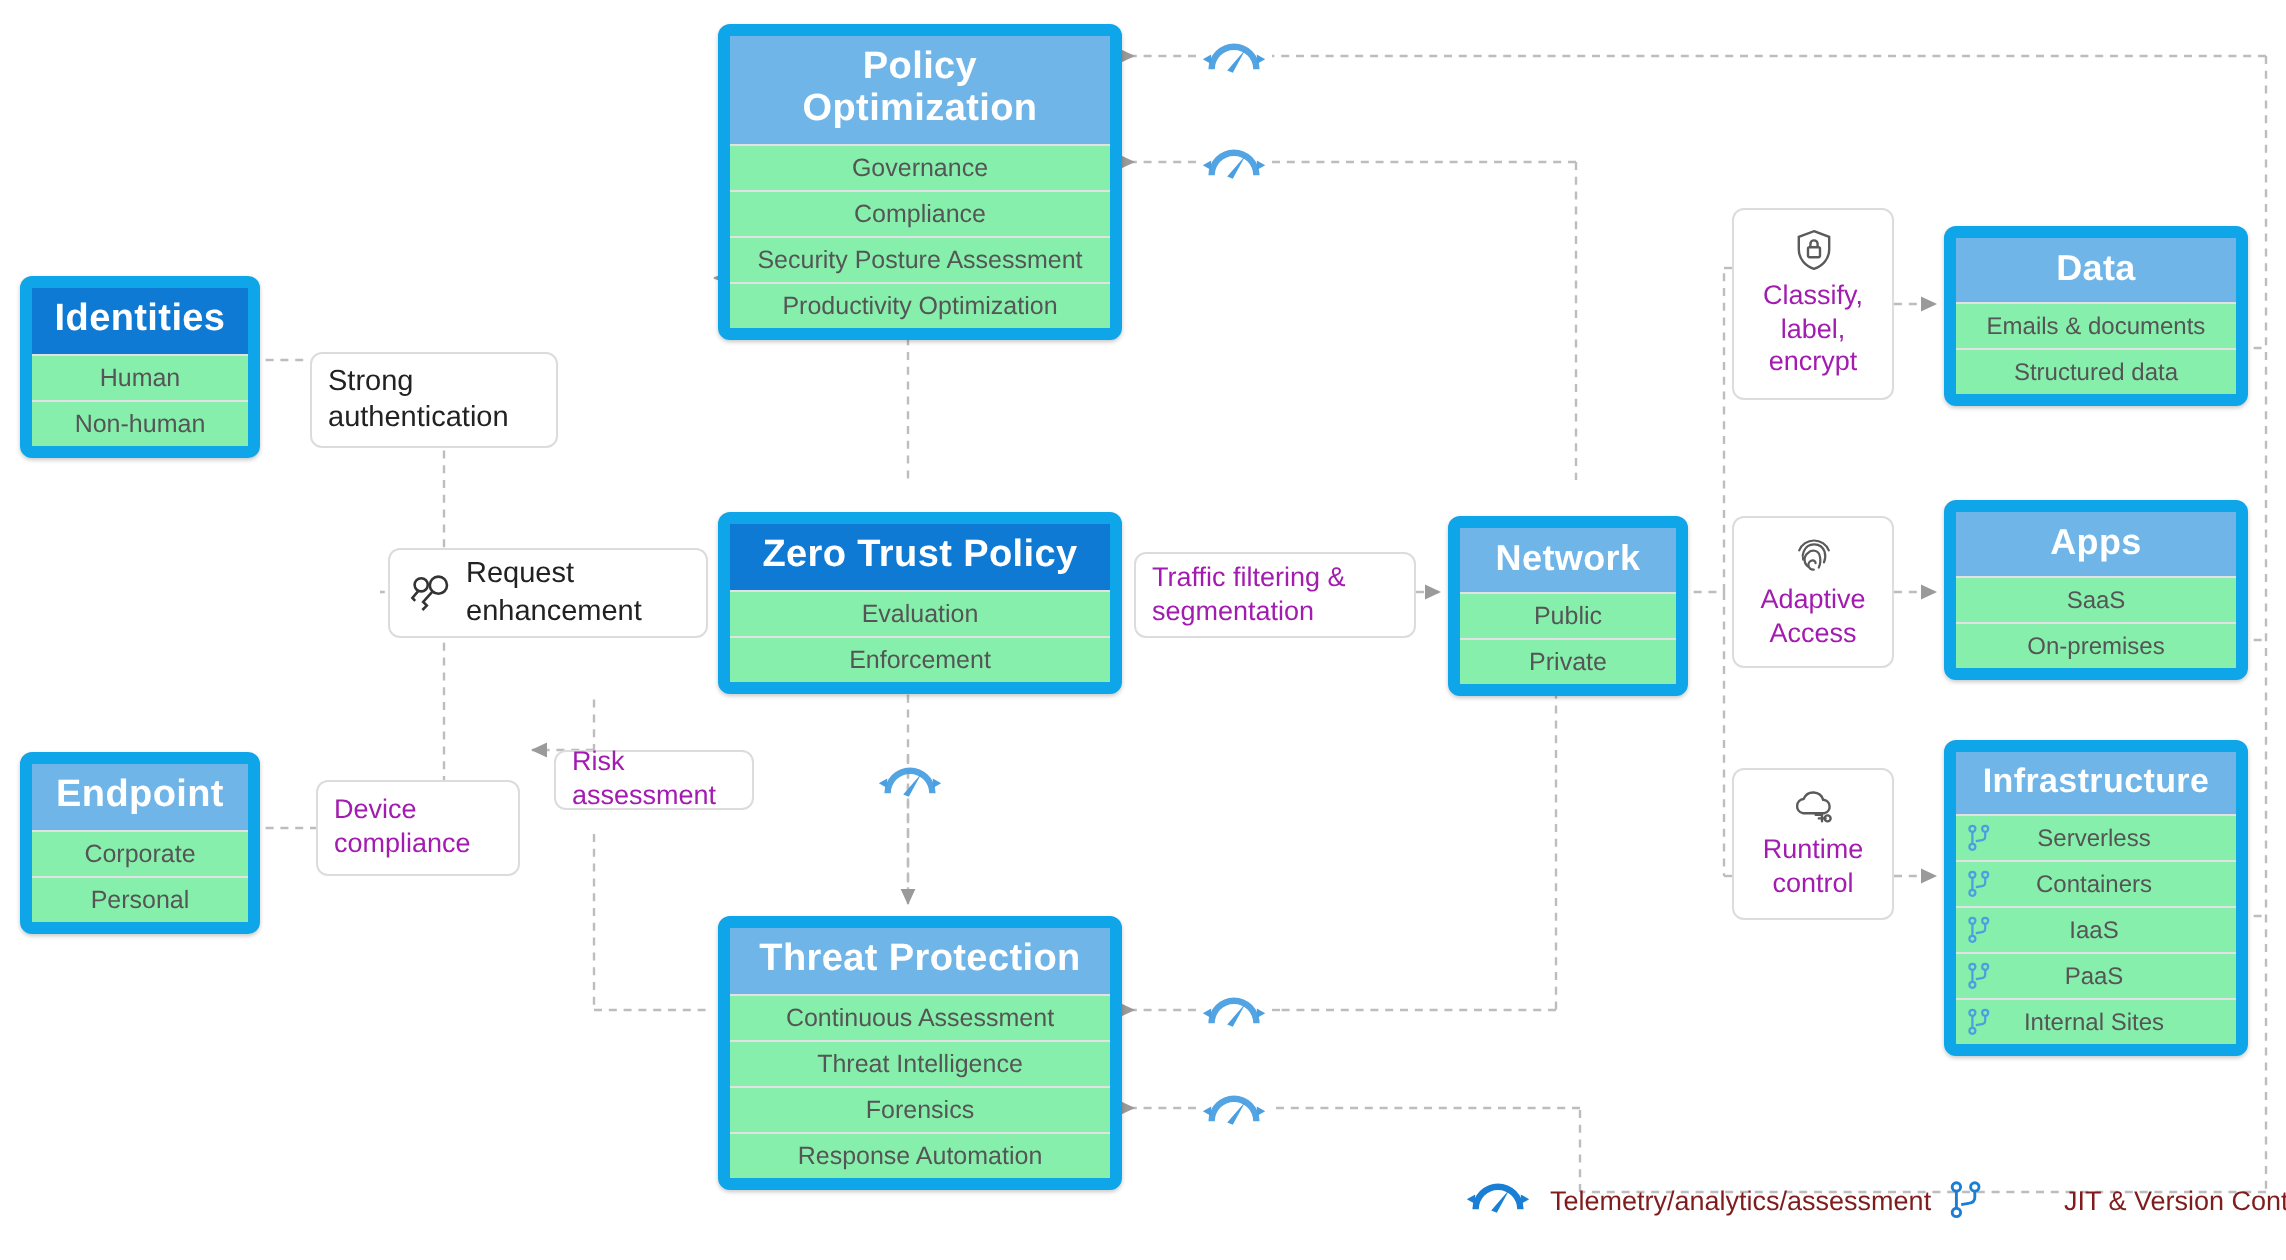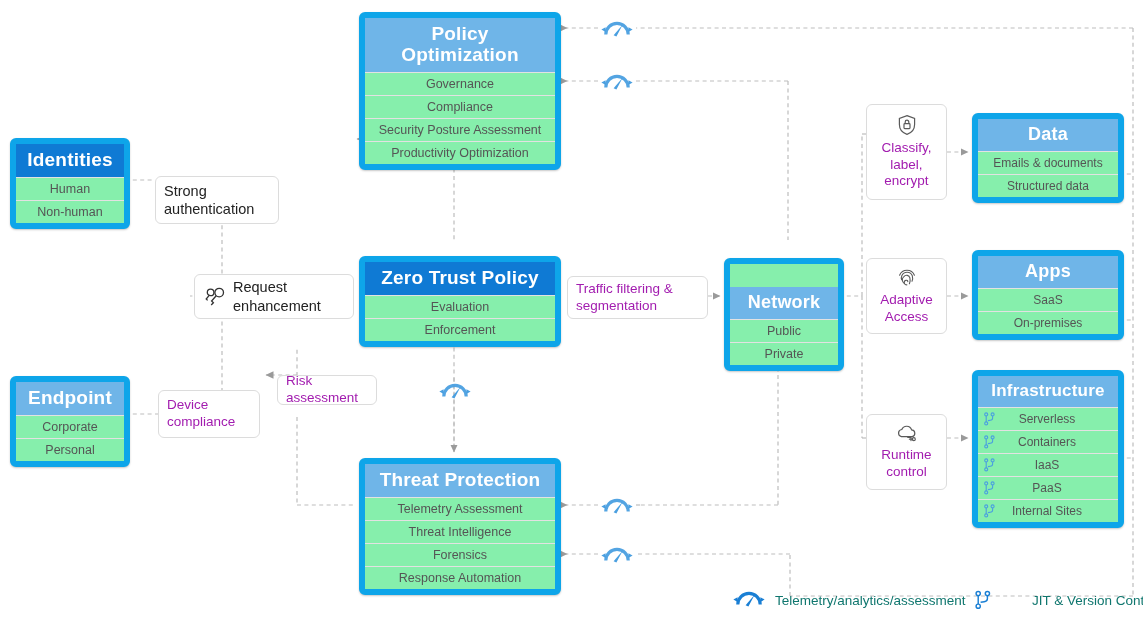--- a/index.html
+++ b/index.html
@@ -32,21 +32,21 @@
   .lbl.stackic .ic{margin:0 0 4px 0;}
 
   
   .row.withic{padding-left:26px;padding-right:28px;}
   .row .gitic{position:absolute;left:6px;top:50%;transform:translateY(-50%);
               display:flex;align-items:center;}
 
   
   .legend{position:absolute;z-index:3;display:flex;align-items:center;}
   .legend .lgi{margin-right:9px;display:flex;align-items:center;}
-  .legend .lgt{color:#0f766e;font-size:13.5px;white-space:nowrap;}
+  .legend .lgt{color:#7f1d1d;font-size:13.5px;white-space:nowrap;}
 
   
   .telem{position:absolute;z-index:4;}
 </style>
 </head>
 <body>
 
 <div id="stage">
 
   <svg id="wires" viewBox="0 0 1143 630" xmlns="http://www.w3.org/2000/svg">
@@ -199,28 +199,28 @@
   </div>
 
   <div class="card" style="left:359px;top:256px;width:190px;">
     <div class="hdr dark" style="font-size:19px;">Zero Trust Policy</div>
     <div class="row" style="font-size:12.5px;">Evaluation</div>
     <div class="row" style="font-size:12.5px;">Enforcement</div>
   </div>
 
   <div class="card" style="left:359px;top:458px;width:190px;">
     <div class="hdr light" style="font-size:19px;">Threat Protection</div>
-    <div class="row" style="font-size:12.5px;">Telemetry Assessment</div>
+    <div class="row" style="font-size:12.5px;">Continuous Assessment</div>
     <div class="row" style="font-size:12.5px;">Threat Intelligence</div>
     <div class="row" style="font-size:12.5px;">Forensics</div>
     <div class="row" style="font-size:12.5px;">Response Automation</div>
   </div>
 
   <div class="card" style="left:724px;top:258px;width:108px;">
-    <div class="hdr light" style="font-size:18px;margin-top:23px;">Network</div>
+    <div class="hdr light" style="font-size:18px;">Network</div>
     <div class="row" style="font-size:12.5px;">Public</div>
     <div class="row" style="font-size:12.5px;">Private</div>
   </div>
 
   <div class="card" style="left:972px;top:113px;width:140px;">
     <div class="hdr light" style="font-size:18px;">Data</div>
     <div class="row" style="font-size:12px;">Emails &amp; documents</div>
     <div class="row" style="font-size:12px;">Structured data</div>
   </div>
 
@@ -369,21 +369,21 @@
         <path d="M4.6 12.8 A5.8 5.8 0 0 1 4.9 8.6 A5.6 5.6 0 0 1 15.3 8.8 A8 8 0 0 1 15.0 14.2"></path>
         <path d="M7.2 16.4 A4.2 4.2 0 0 1 6.9 9.6 A3.4 3.4 0 0 1 12.9 11.0 A9 9 0 0 1 12.4 16.8"></path>
         <path d="M9.9 17.8 A2.0 2.0 0 0 1 9.2 13.2 A1.4 1.4 0 0 1 10.8 14.6"></path>
       </g>
         </svg>
     </span>
     <span class="tx">Adaptive
 Access</span>
   </div>
 
-  <div class="lbl stackic" style="left:866px;top:414px;width:81px;height:76px;
+  <div class="lbl stackic" style="left:866px;top:384px;width:81px;height:76px;
        font-size:13.5px;white-space:pre-line;">
     <span class="ic">
       <svg width="24" height="19" viewBox="0 0 24 19">
           <g fill="none" stroke="#5a5a5a" stroke-width="1.2" stroke-linecap="round">
         <path d="M6.4 12.6 A3.6 3.6 0 0 1 6.8 5.5 A5.2 5.2 0 0 1 16.6 5.9 A3.4 3.4 0 0 1 17.2 12.6 Z"></path>
         <path d="M12.8 13.4 L16.0 13.4 M16.0 13.4 L16.0 16.6 M14.4 15.2 L17.8 15.2"></path>
         <circle cx="18.8" cy="15.2" r="1.5"></circle>
       </g>
         </svg>
     </span>

